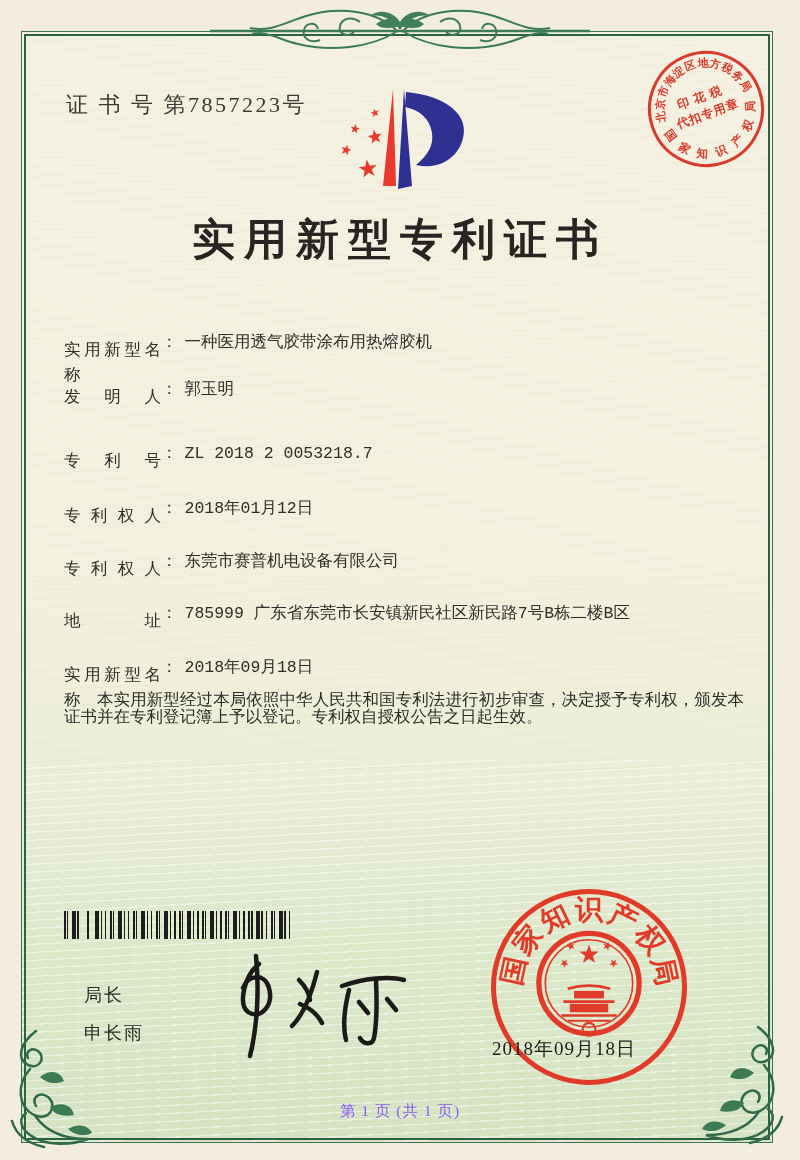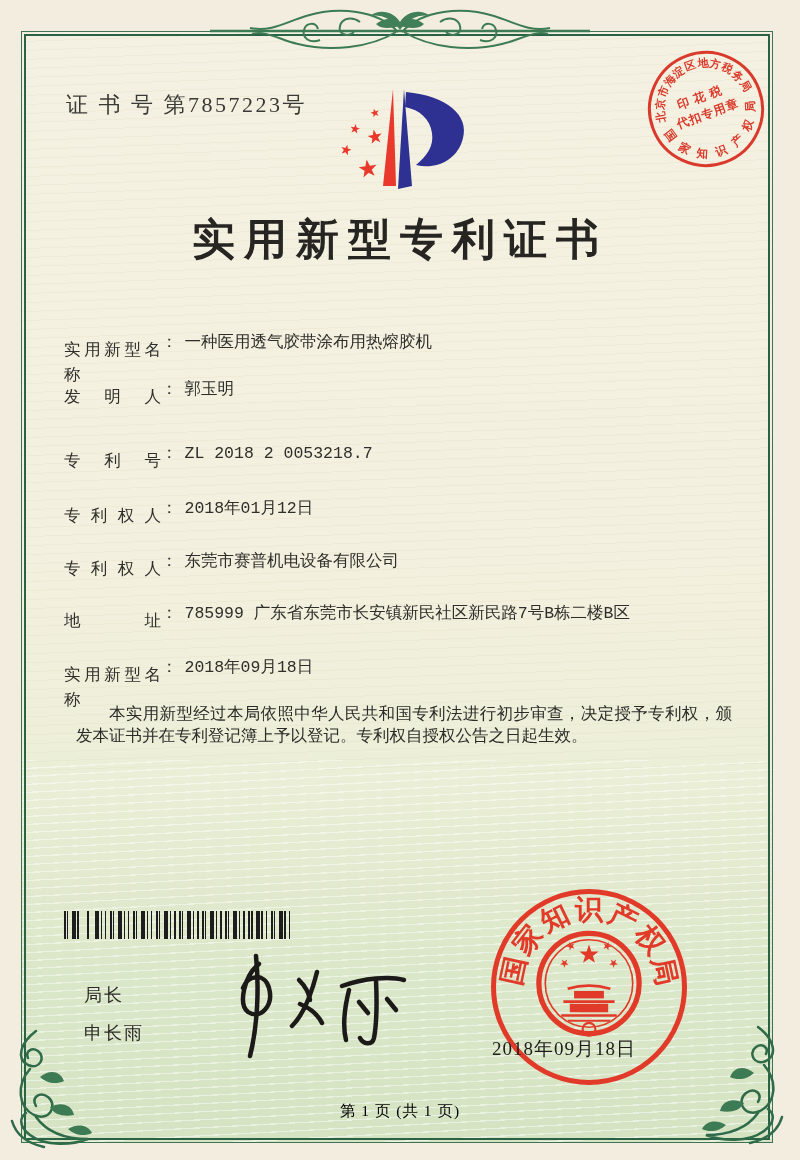--- a/index.html
+++ b/index.html
@@ -21,26 +21,26 @@
   .cert-no{left:66px;top:90px;font-size:22px;letter-spacing:2.5px;color:#3a3935;}
   .title{left:0;right:0;top:211px;text-align:center;font-size:43px;font-weight:bold;
     letter-spacing:9px;color:#262522;}
   .fields{position:absolute;left:64px;top:0;width:682px;font-size:16.5px;color:#2f2e2a;}
   .frow{position:absolute;left:0;width:682px;line-height:25px;}
   .flabel{display:inline-block;width:97px;text-align:justify;text-align-last:justify;vertical-align:top;margin-top:8px;}
   .fcolon{display:inline-block;vertical-align:top;}
   .fvalue{display:inline;padding-left:7px;font-family:Liberation Mono, monospace;}
   .grant-right{position:absolute;left:391px;top:0;}
   .paras{position:absolute;left:64px;top:691px;width:680px;font-size:16.5px;color:#2c2b28;}
-  .paras p{margin:12px;text-indent:2em;line-height:22px;text-align:justify;}
+  .paras p{margin:0;text-indent:2em;line-height:17px;text-align:justify;}
   .barcode{position:absolute;left:64px;top:911px;width:229px;height:28px;
     background:repeating-linear-gradient(90deg,#1d1d1d 0 2px,transparent 2px 3.5px,#1d1d1d 3.5px 4.5px,transparent 4.5px 8.5px,#1d1d1d 8.5px 12.5px,transparent 12.5px 13.5px,#1d1d1d 13.5px 15px,transparent 15px 18.5px,#1d1d1d 18.5px 19.5px,transparent 19.5px 23px);}
   .sig-block{position:absolute;left:84px;top:976px;font-size:18px;color:#2c2b28;line-height:38px;letter-spacing:2px;font-family:Liberation Serif, serif;}
   .sig-svg{position:absolute;left:196px;top:946px;}
-  .footer-page{position:absolute;left:0;right:0;top:1101px;text-align:center;font-size:15.5px;color:#000000;letter-spacing:1px;}
+  .footer-page{position:absolute;left:0;right:0;top:1101px;text-align:center;font-size:15.5px;color:#8b5cf6;letter-spacing:1px;}
   
   .seal{position:absolute;left:488px;top:886px;width:202px;height:202px;}
   .seal .ring{position:absolute;inset:3px;border:5.5px solid #e23a29;border-radius:50%;}
   .seal-date{position:absolute;left:492px;top:1036px;width:200px;font-size:19px;color:#1e1d1b;letter-spacing:1px;}
   .tax-stamp{position:absolute;left:641px;top:44px;width:130px;height:130px;transform:rotate(-20deg);}
   .tax-stamp .ring{position:absolute;inset:7px;border:3.5px solid #d93a2b;border-radius:50%;}
   .arc-text{position:absolute;left:0;top:0;width:100%;height:100%;font-weight:bold;}
   .arc-text span{line-height:1;}
   .seal .arc-text{color:#e23a29;}
   .tax-stamp .arc-text{color:#d93a2b;}

